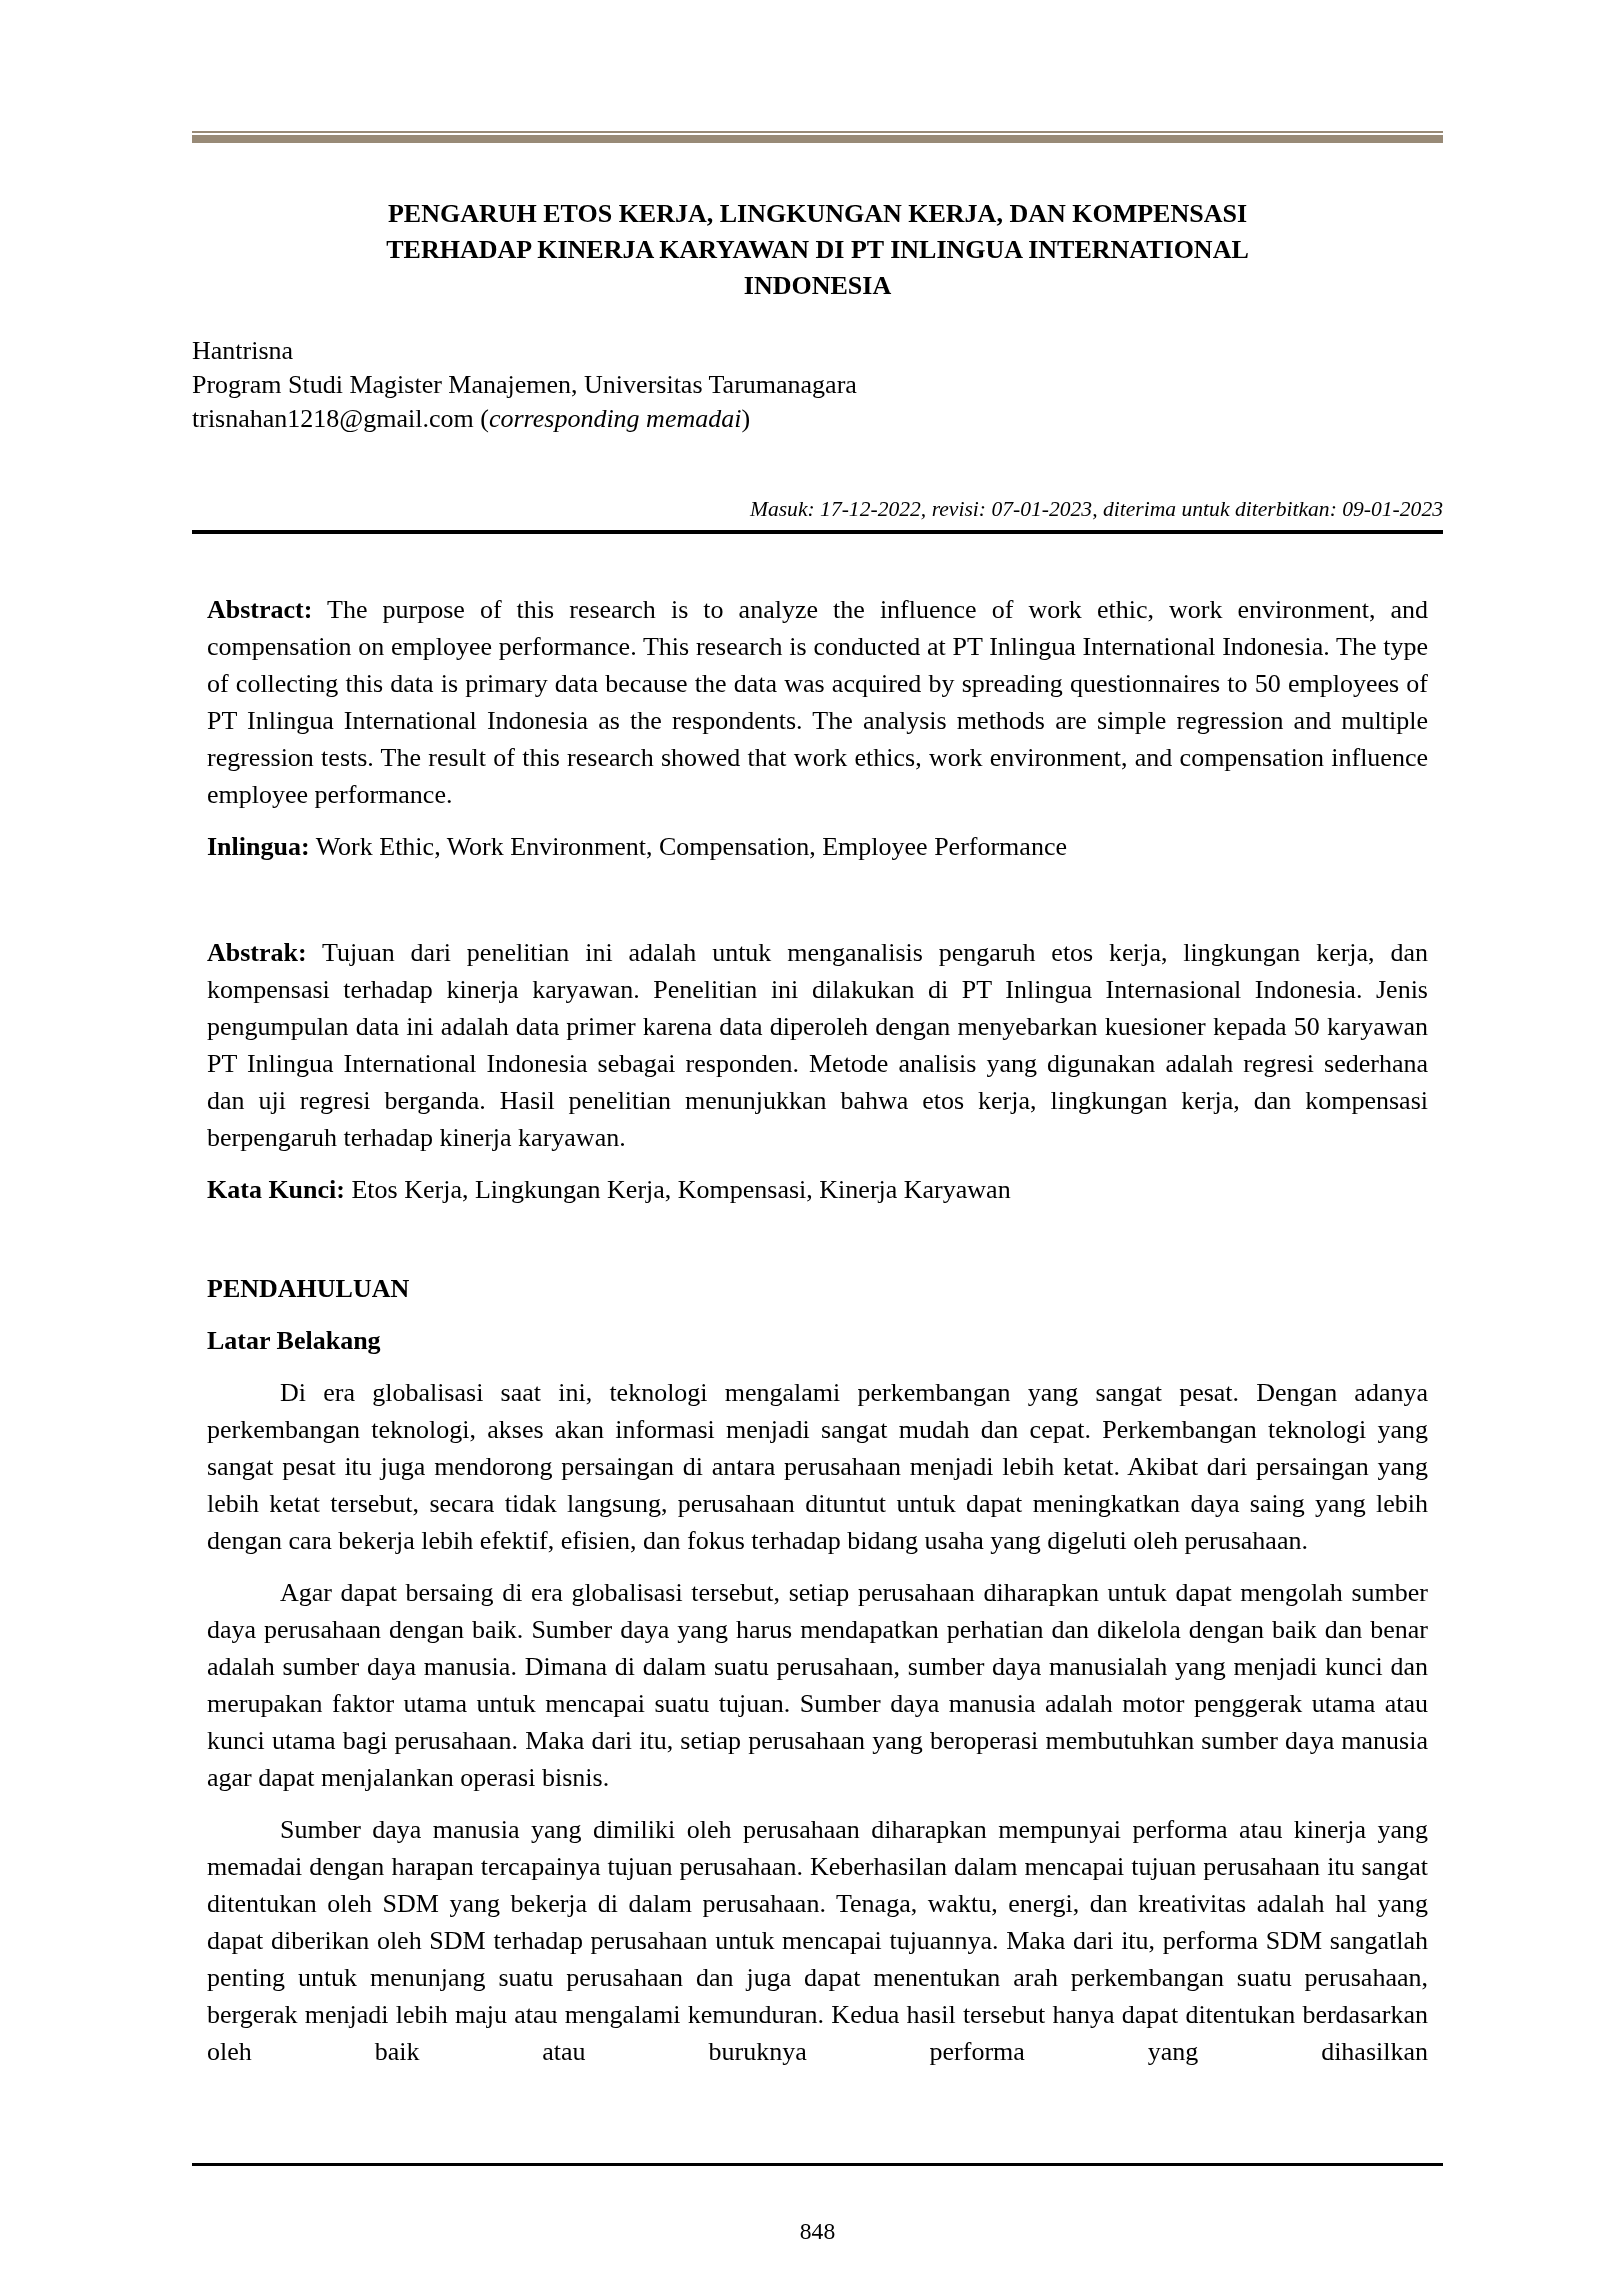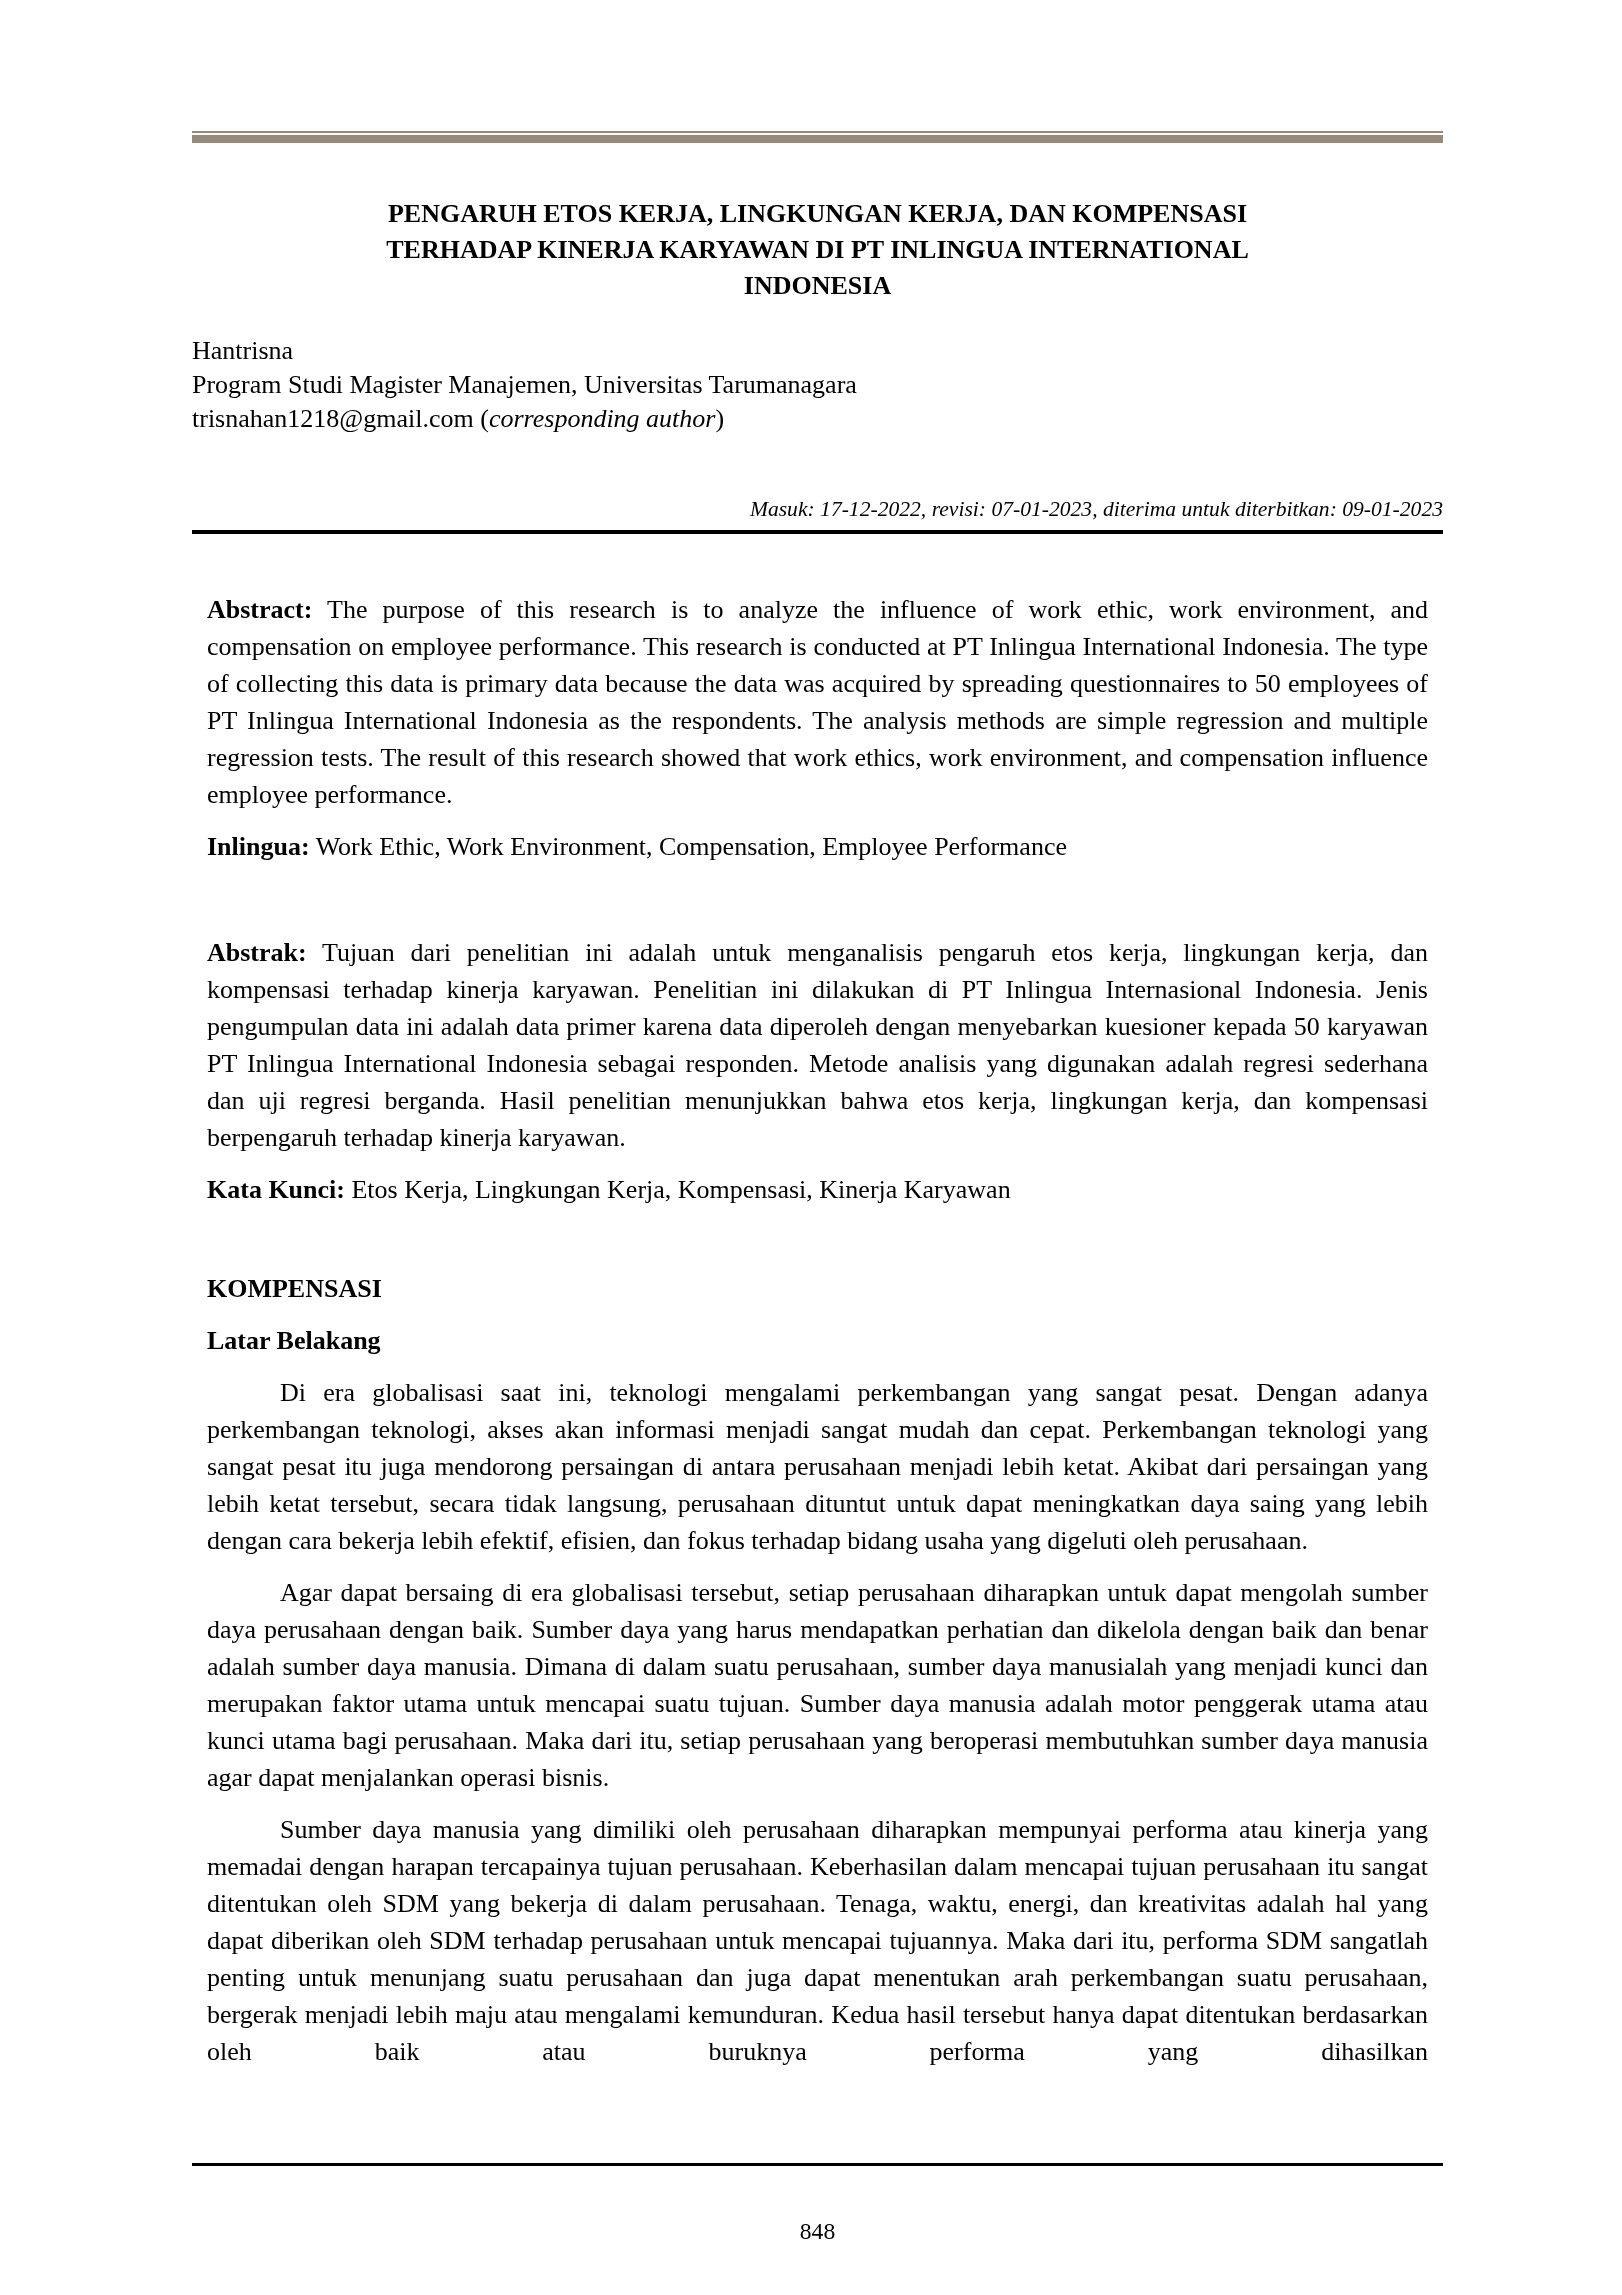--- a/index.html
+++ b/index.html
@@ -39,39 +39,39 @@
     <div>PENGARUH ETOS KERJA, LINGKUNGAN KERJA, DAN KOMPENSASI</div>
     <div>TERHADAP KINERJA KARYAWAN DI PT INLINGUA INTERNATIONAL</div>
     <div>INDONESIA</div>
   </div>
 
   <div class="author-block">
     <div>Hantrisna</div>
     <div>Program Studi Magister Manajemen, Universitas Tarumanagara</div>
     <div>
       <span>trisnahan1218@gmail.com</span>
-      <span>(<i>corresponding author</i>)</span>
+      <span>(<i>corresponding memadai</i>)</span>
     </div>
   </div>
 
   <div class="dates">Masuk: 17-12-2022, revisi: 07-01-2023, diterima untuk diterbitkan: 09-01-2023</div>
   <div class="rule-top"></div>
 
   <div class="body-text abstract-en">
     <p><span class="b">Abstract:</span><span> The purpose of this research is to analyze the influence of work ethic, work environment, and compensation on employee performance. This research is conducted at PT Inlingua International Indonesia. The type of collecting this data is primary data because the data was acquired by spreading questionnaires to 50 employees of PT Inlingua International Indonesia as the respondents. The analysis methods are simple regression and multiple regression tests. The result of this research showed that work ethics, work environment, and compensation influence employee performance.</span></p>
     <p><span class="b">Inlingua:</span><span> Work Ethic, Work Environment, Compensation, Employee Performance</span></p>
   </div>
 
   <div class="body-text abstract-id">
     <p><span class="b">Abstrak:</span><span> Tujuan dari penelitian ini adalah untuk menganalisis pengaruh etos kerja, lingkungan kerja, dan kompensasi terhadap kinerja karyawan. Penelitian ini dilakukan di PT Inlingua Internasional Indonesia. Jenis pengumpulan data ini adalah data primer karena data diperoleh dengan menyebarkan kuesioner kepada 50 karyawan PT Inlingua International Indonesia sebagai responden. Metode analisis yang digunakan adalah regresi sederhana dan uji regresi berganda. Hasil penelitian menunjukkan bahwa etos kerja, lingkungan kerja, dan kompensasi berpengaruh terhadap kinerja karyawan.</span></p>
     <p><span class="b">Kata Kunci:</span><span> Etos Kerja, Lingkungan Kerja, Kompensasi, Kinerja Karyawan</span></p>
   </div>
 
   <div class="body-text intro">
-    <p class="heading">KOMPENSASI</p>
+    <p class="heading">PENDAHULUAN</p>
     <p class="heading">Latar Belakang</p>
     <p class="indent">Di era globalisasi saat ini, teknologi mengalami perkembangan yang sangat pesat. Dengan adanya perkembangan teknologi, akses akan informasi menjadi sangat mudah dan cepat. Perkembangan teknologi yang sangat pesat itu juga mendorong persaingan di antara perusahaan menjadi lebih ketat. Akibat dari persaingan yang lebih ketat tersebut, secara tidak langsung, perusahaan dituntut untuk dapat meningkatkan daya saing yang lebih dengan cara bekerja lebih efektif, efisien, dan fokus terhadap bidang usaha yang digeluti oleh perusahaan.</p>
     <p class="indent">Agar dapat bersaing di era globalisasi tersebut, setiap perusahaan diharapkan untuk dapat mengolah sumber daya perusahaan dengan baik. Sumber daya yang harus mendapatkan perhatian dan dikelola dengan baik dan benar adalah sumber daya manusia. Dimana di dalam suatu perusahaan, sumber daya manusialah yang menjadi kunci dan merupakan faktor utama untuk mencapai suatu tujuan. Sumber daya manusia adalah motor penggerak utama atau kunci utama bagi perusahaan. Maka dari itu, setiap perusahaan yang beroperasi membutuhkan sumber daya manusia agar dapat menjalankan operasi bisnis.</p>
     <p class="indent" style="text-align-last: justify;">Sumber daya manusia yang dimiliki oleh perusahaan diharapkan mempunyai performa atau kinerja yang memadai dengan harapan tercapainya tujuan perusahaan. Keberhasilan dalam mencapai tujuan perusahaan itu sangat ditentukan oleh SDM yang bekerja di dalam perusahaan. Tenaga, waktu, energi, dan kreativitas adalah hal yang dapat diberikan oleh SDM terhadap perusahaan untuk mencapai tujuannya. Maka dari itu, performa SDM sangatlah penting untuk menunjang suatu perusahaan dan juga dapat menentukan arah perkembangan suatu perusahaan, bergerak menjadi lebih maju atau mengalami kemunduran. Kedua hasil tersebut hanya dapat ditentukan berdasarkan oleh baik atau buruknya performa yang dihasilkan</p>
   </div>
 
   <div class="rule-bottom"></div>
   <div class="pagenum">848</div>
 </div>
 

